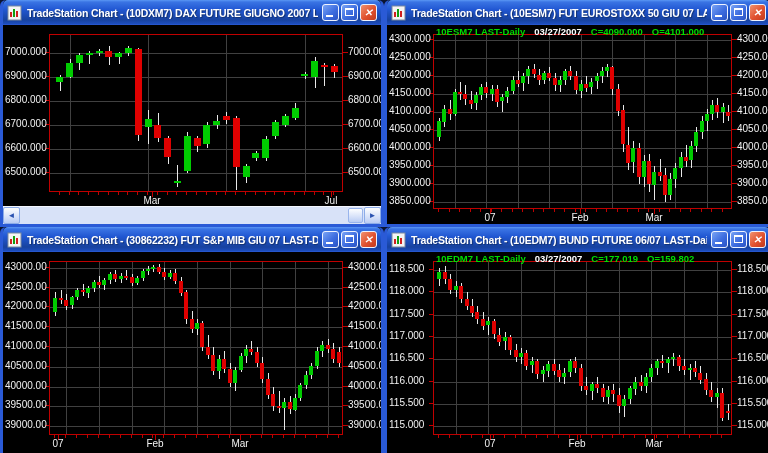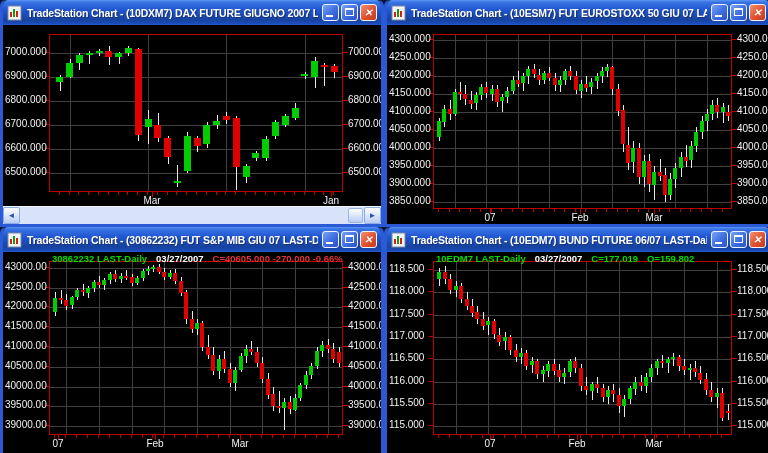--- a/index.html
+++ b/index.html
@@ -185,21 +185,21 @@
           <div style="left: 271px; top: 167px; width: 1px; height: 3px; background: rgb(192, 0, 0); position: absolute;"></div>
           <div style="left: 281px; top: 167px; width: 1px; height: 3px; background: rgb(192, 0, 0); position: absolute;"></div>
           <div style="left: 291px; top: 167px; width: 1px; height: 3px; background: rgb(192, 0, 0); position: absolute;"></div>
           <div style="left: 301px; top: 167px; width: 1px; height: 3px; background: rgb(192, 0, 0); position: absolute;"></div>
           <div style="left: 311px; top: 167px; width: 1px; height: 3px; background: rgb(192, 0, 0); position: absolute;"></div>
           <div style="left: 320px; top: 167px; width: 1px; height: 3px; background: rgb(192, 0, 0); position: absolute;"></div>
           <div style="left: 330px; top: 167px; width: 1px; height: 3px; background: rgb(192, 0, 0); position: absolute;"></div>
           <div style="left: 149px; top: 167px; width: 1px; height: 5px; background: rgb(192, 0, 0); position: absolute;"></div>
           <div class="xlab" style="left: 137px; top: 171px; width: 24px; text-align: center; color: rgb(242, 242, 242); position: absolute;">Mar</div>
           <div style="left: 328px; top: 167px; width: 1px; height: 5px; background: rgb(192, 0, 0); position: absolute;"></div>
-          <div class="xlab" style="left: 316px; top: 171px; width: 24px; text-align: center; color: rgb(242, 242, 242); position: absolute;">Jan</div>
+          <div class="xlab" style="left: 316px; top: 171px; width: 24px; text-align: center; color: rgb(242, 242, 242); position: absolute;">Jul</div>
         </div>
       <div class="hscroll">
         <span class="sbtn">◄</span>
         <span class="strack"></span>
         <span class="sthumb"></span>
         <span class="sbtn">►</span>
       </div>
     </div>
   </div>
 
@@ -428,20 +428,21 @@
           <div style="left: 303px; top: 184px; width: 1px; height: 3px; background: rgb(192, 0, 0); position: absolute;"></div>
           <div style="left: 314px; top: 184px; width: 1px; height: 3px; background: rgb(192, 0, 0); position: absolute;"></div>
           <div style="left: 324px; top: 184px; width: 1px; height: 3px; background: rgb(192, 0, 0); position: absolute;"></div>
           <div style="left: 335px; top: 184px; width: 1px; height: 3px; background: rgb(192, 0, 0); position: absolute;"></div>
           <div style="left: 103px; top: 184px; width: 1px; height: 5px; background: rgb(192, 0, 0); position: absolute;"></div>
           <div class="xlab" style="left: 91px; top: 188px; width: 24px; text-align: center; color: rgb(242, 242, 242); position: absolute;">07</div>
           <div style="left: 193px; top: 184px; width: 1px; height: 5px; background: rgb(192, 0, 0); position: absolute;"></div>
           <div class="xlab" style="left: 181px; top: 188px; width: 24px; text-align: center; color: rgb(242, 242, 242); position: absolute;">Feb</div>
           <div style="left: 267px; top: 184px; width: 1px; height: 5px; background: rgb(192, 0, 0); position: absolute;"></div>
           <div class="xlab" style="left: 255px; top: 188px; width: 24px; text-align: center; color: rgb(242, 242, 242); position: absolute;">Mar</div>
+          <div class="legend" style="left: 49px; top: 1px; position: absolute;"><span style="color: rgb(0, 221, 0);">10ESM7 LAST-Daily</span><span style="color: rgb(255, 255, 255);">03/27/2007</span><span style="color: rgb(0, 221, 0);">C=4090.000</span><span style="color: rgb(0, 221, 0);">O=4101.000</span></div>
         </div>
     </div>
   </div>
 
   <div class="win" id="win2" style="left:0;top:227px;width:384px;height:230px;">
     <div class="titlebar">
       <span class="ticon">
         <svg width="16" height="16">
             <rect x="1" y="1" width="13" height="14" fill="#f4f4f4" stroke="#7a8aa0"></rect>
             <rect x="3" y="7" width="2" height="5" fill="#d02020"></rect>
@@ -652,21 +653,20 @@
           <div style="left: 302px; top: 183px; width: 1px; height: 3px; background: rgb(192, 0, 0); position: absolute;"></div>
           <div style="left: 313px; top: 183px; width: 1px; height: 3px; background: rgb(192, 0, 0); position: absolute;"></div>
           <div style="left: 324px; top: 183px; width: 1px; height: 3px; background: rgb(192, 0, 0); position: absolute;"></div>
           <div style="left: 335px; top: 183px; width: 1px; height: 3px; background: rgb(192, 0, 0); position: absolute;"></div>
           <div style="left: 55px; top: 183px; width: 1px; height: 5px; background: rgb(192, 0, 0); position: absolute;"></div>
           <div class="xlab" style="left: 43px; top: 187px; width: 24px; text-align: center; color: rgb(242, 242, 242); position: absolute;">07</div>
           <div style="left: 152px; top: 183px; width: 1px; height: 5px; background: rgb(192, 0, 0); position: absolute;"></div>
           <div class="xlab" style="left: 140px; top: 187px; width: 24px; text-align: center; color: rgb(242, 242, 242); position: absolute;">Feb</div>
           <div style="left: 237px; top: 183px; width: 1px; height: 5px; background: rgb(192, 0, 0); position: absolute;"></div>
           <div class="xlab" style="left: 225px; top: 187px; width: 24px; text-align: center; color: rgb(242, 242, 242); position: absolute;">Mar</div>
-          <div class="legend" style="left: 49px; top: 1px; position: absolute;"><span style="color: rgb(0, 221, 0);">30862232 LAST-Daily</span><span style="color: rgb(255, 255, 255);">03/27/2007</span><span style="color: rgb(224, 52, 52);">C=40605.000  -270.000  -0.66%</span></div>
         </div>
     </div>
   </div>
 
   <div class="win" id="win3" style="left:384px;top:227px;width:389px;height:230px;">
     <div class="titlebar">
       <span class="ticon">
         <svg width="16" height="16">
             <rect x="1" y="1" width="13" height="14" fill="#f4f4f4" stroke="#7a8aa0"></rect>
             <rect x="3" y="7" width="2" height="5" fill="#d02020"></rect>

